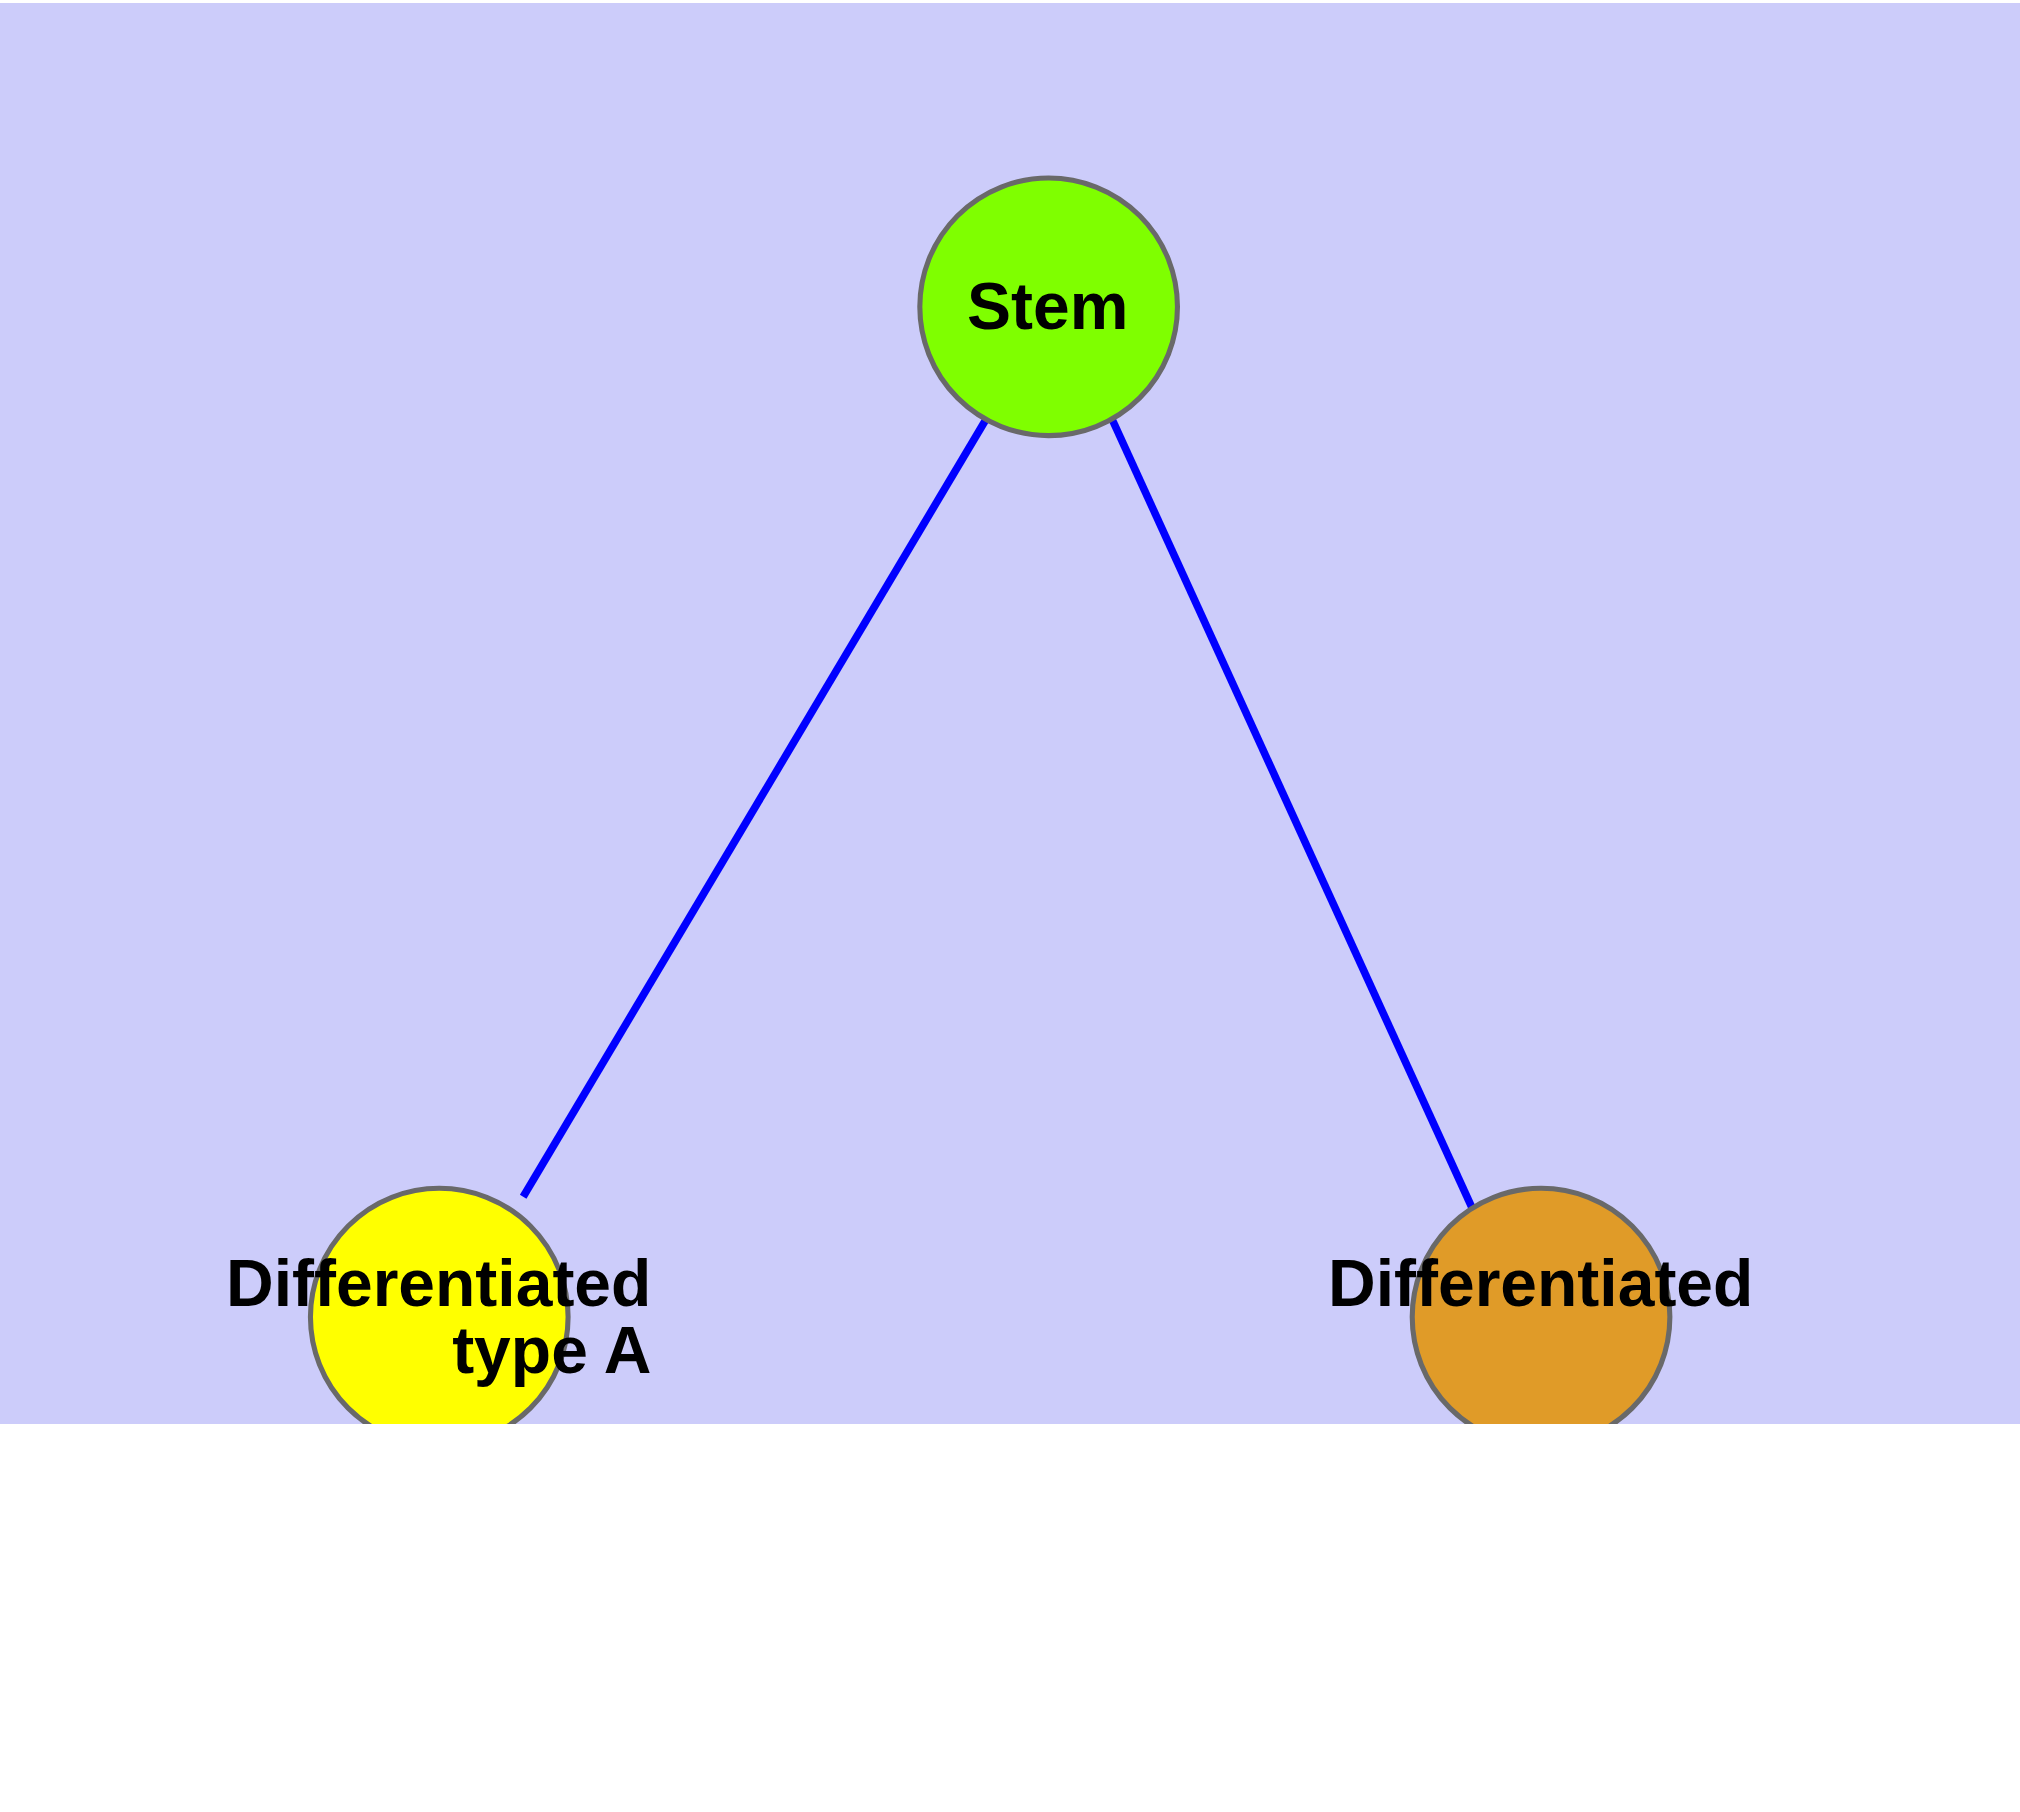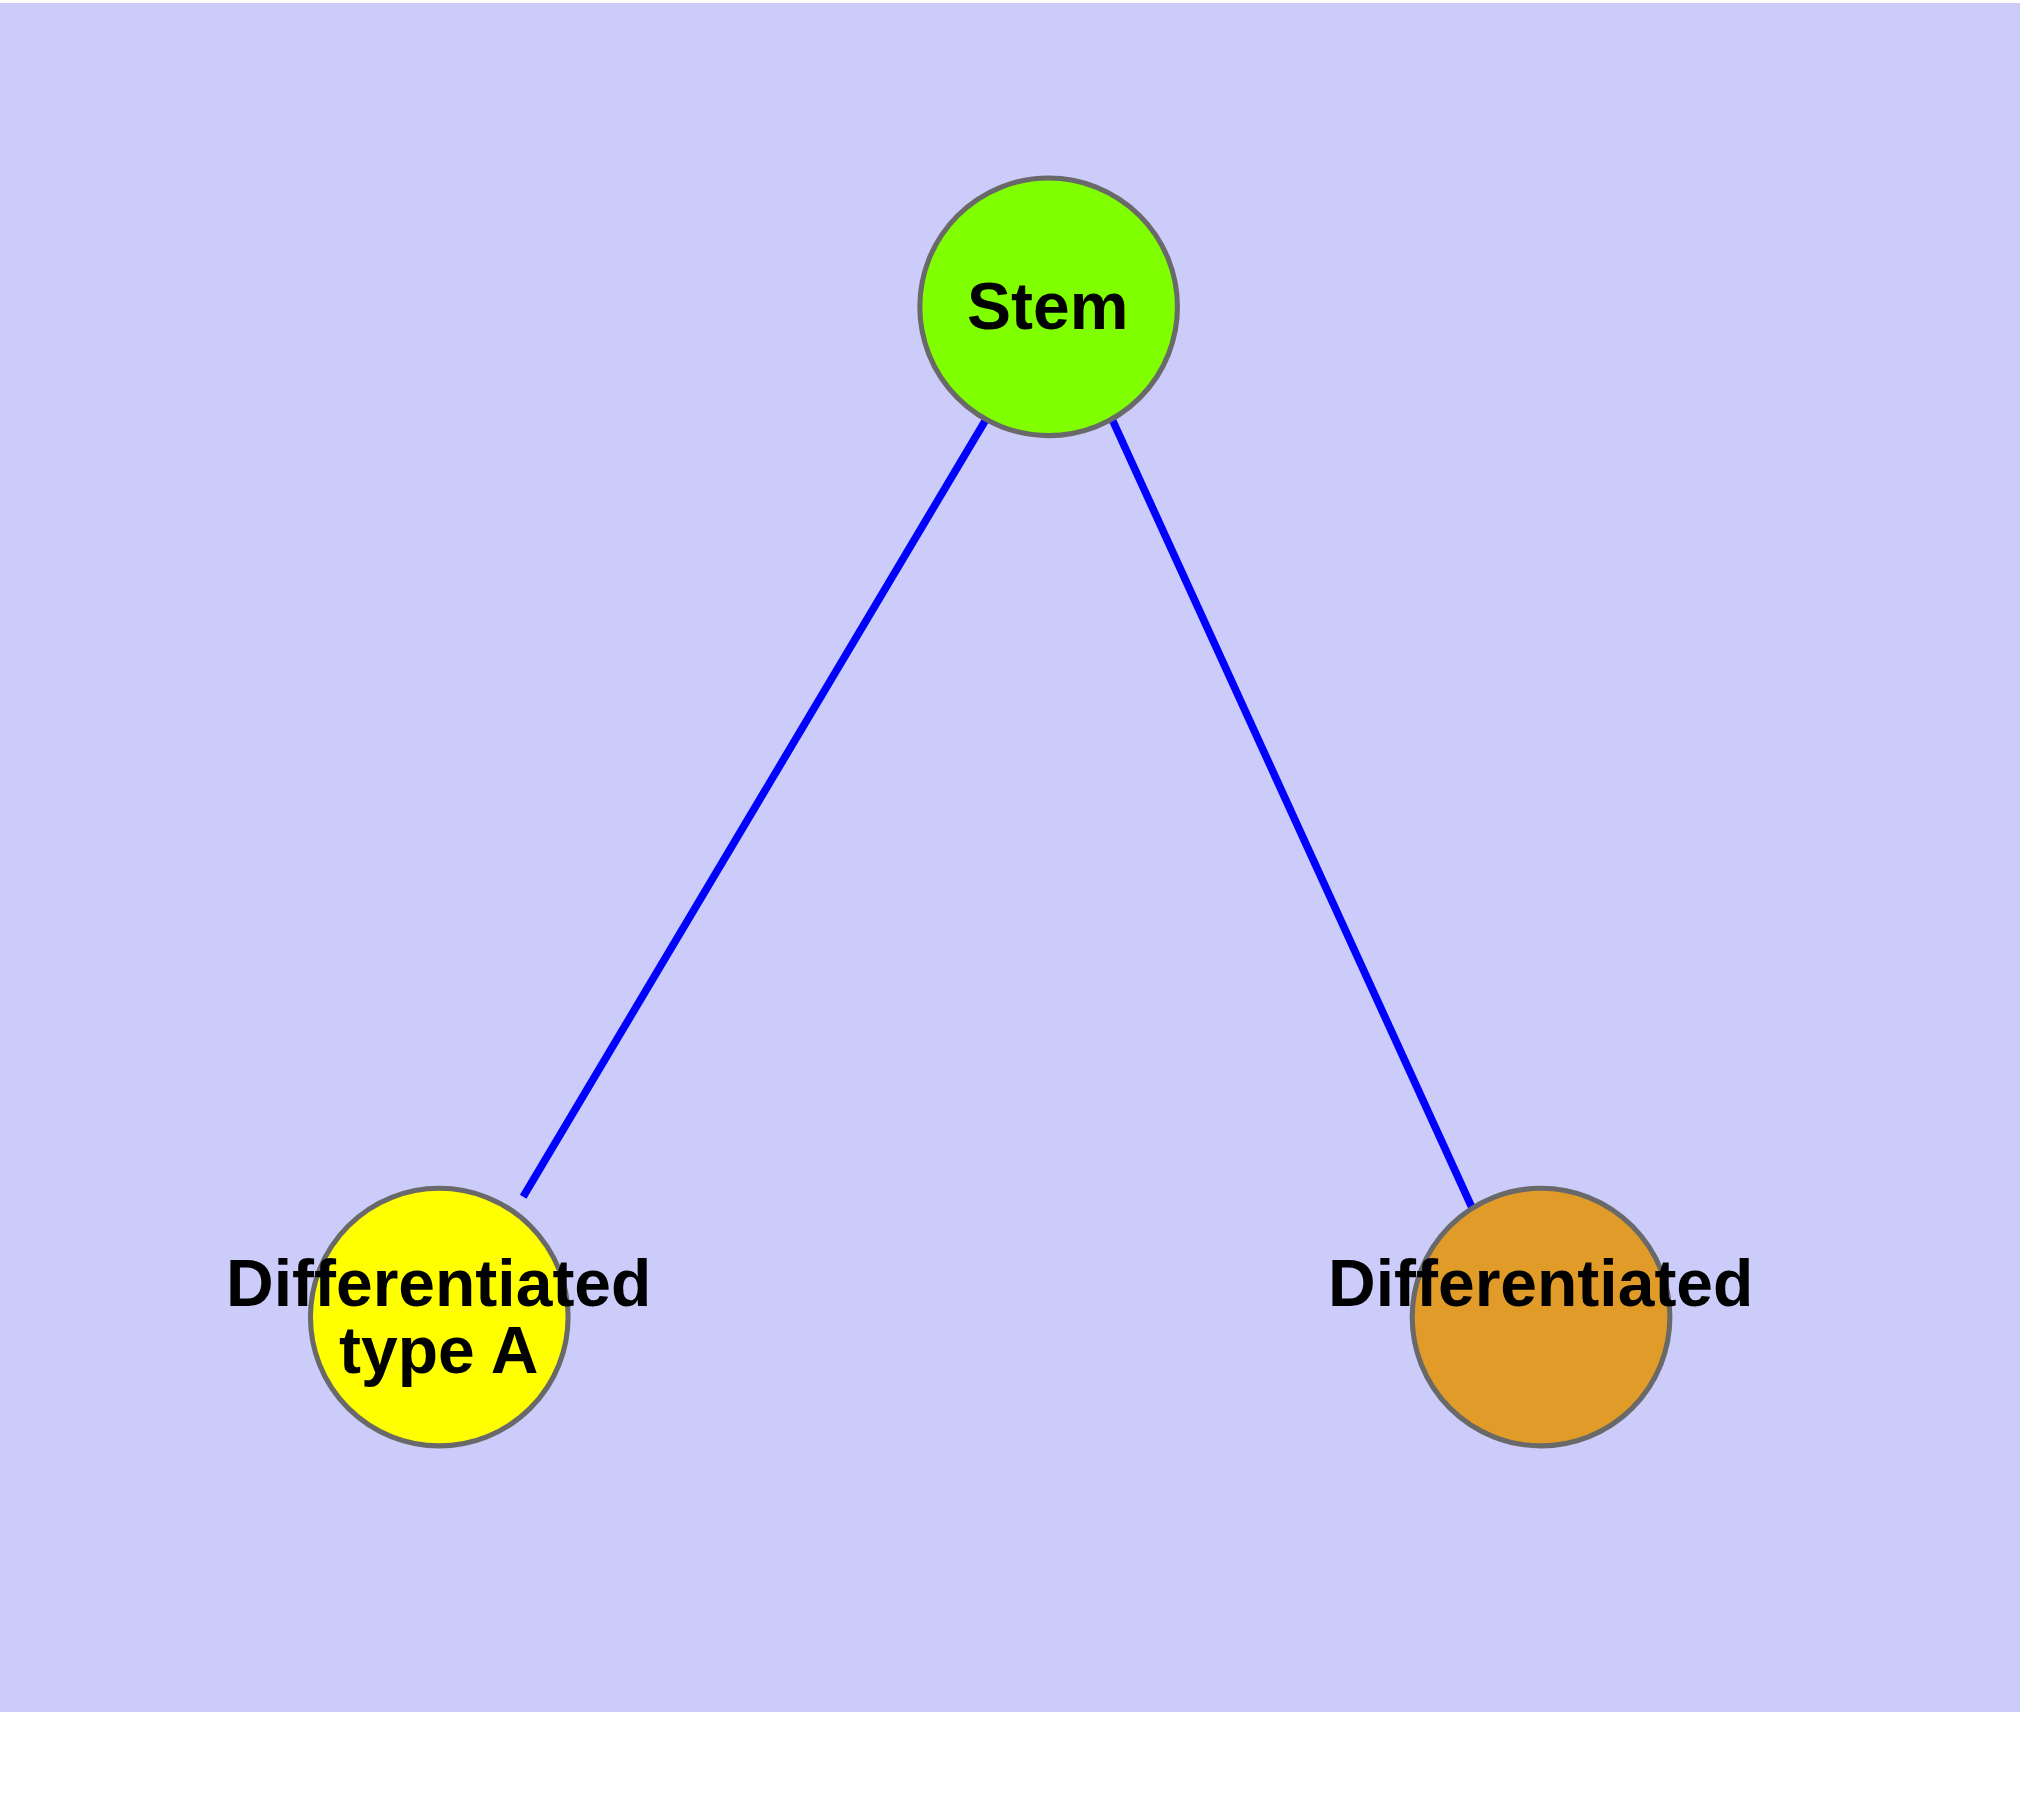--- a/index.html
+++ b/index.html
@@ -4,21 +4,21 @@
 <title>Cell Differentiation Graph</title>
 <style>
   html, body {
     margin: 0;
     padding: 0;
     background: #ffffff;
   }
   #canvas {
     position: relative;
     width: 2021px;
-    height: 1712px;
+    height: 1424px;
     background: #ffffff;
     overflow: hidden;
     font-family: "Liberation Sans", sans-serif;
   }
   #plot-background {
     position: absolute;
     left: 0;
     top: 2.5px;
     width: 2021px;
     height: 1805px;
@@ -39,20 +39,21 @@
     line-height: 1.02;
     white-space: nowrap;
     pointer-events: none;
     font-family: "Liberation Sans", sans-serif;
   }
   .node-label-stem {
     font-size: 66px;
   }
   .node-label-diff {
     font-size: 66px;
+    text-align: right;
   }
 </style>
 </head>
 <body>
 
 <div id="canvas" style="background: rgb(255, 255, 255);">
 
   <div id="plot-background" style="background: rgb(204, 204, 250);"></div>
 
   <svg id="graph-svg" viewBox="0 0 2384 2138">

